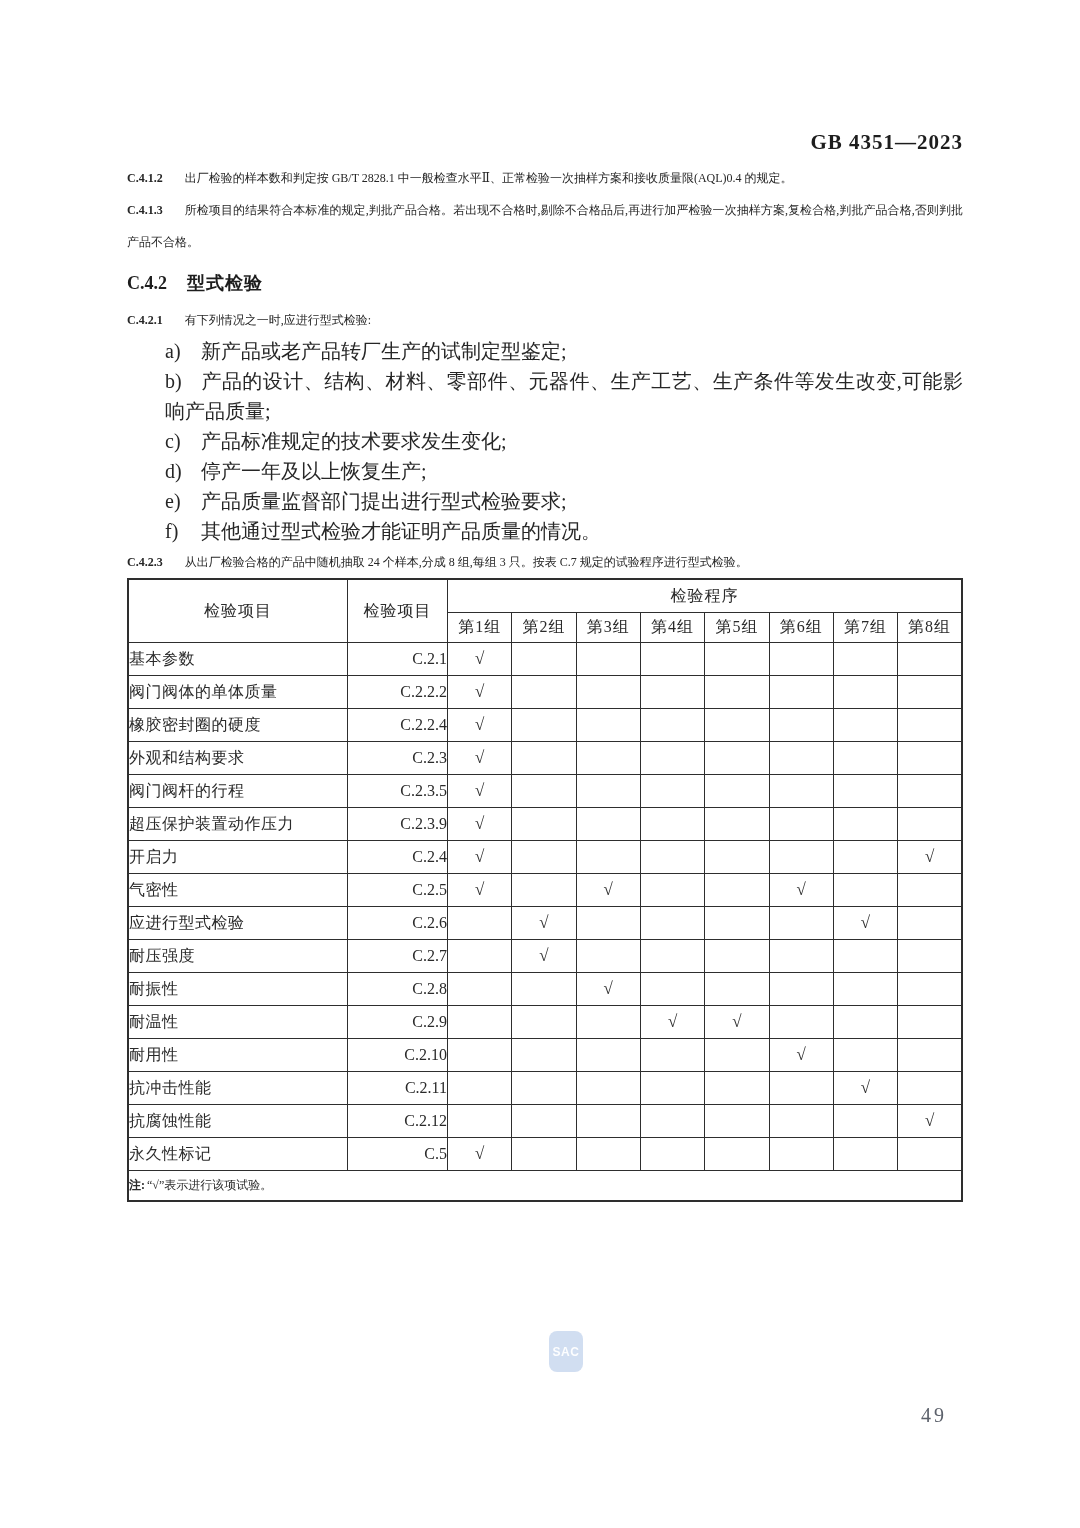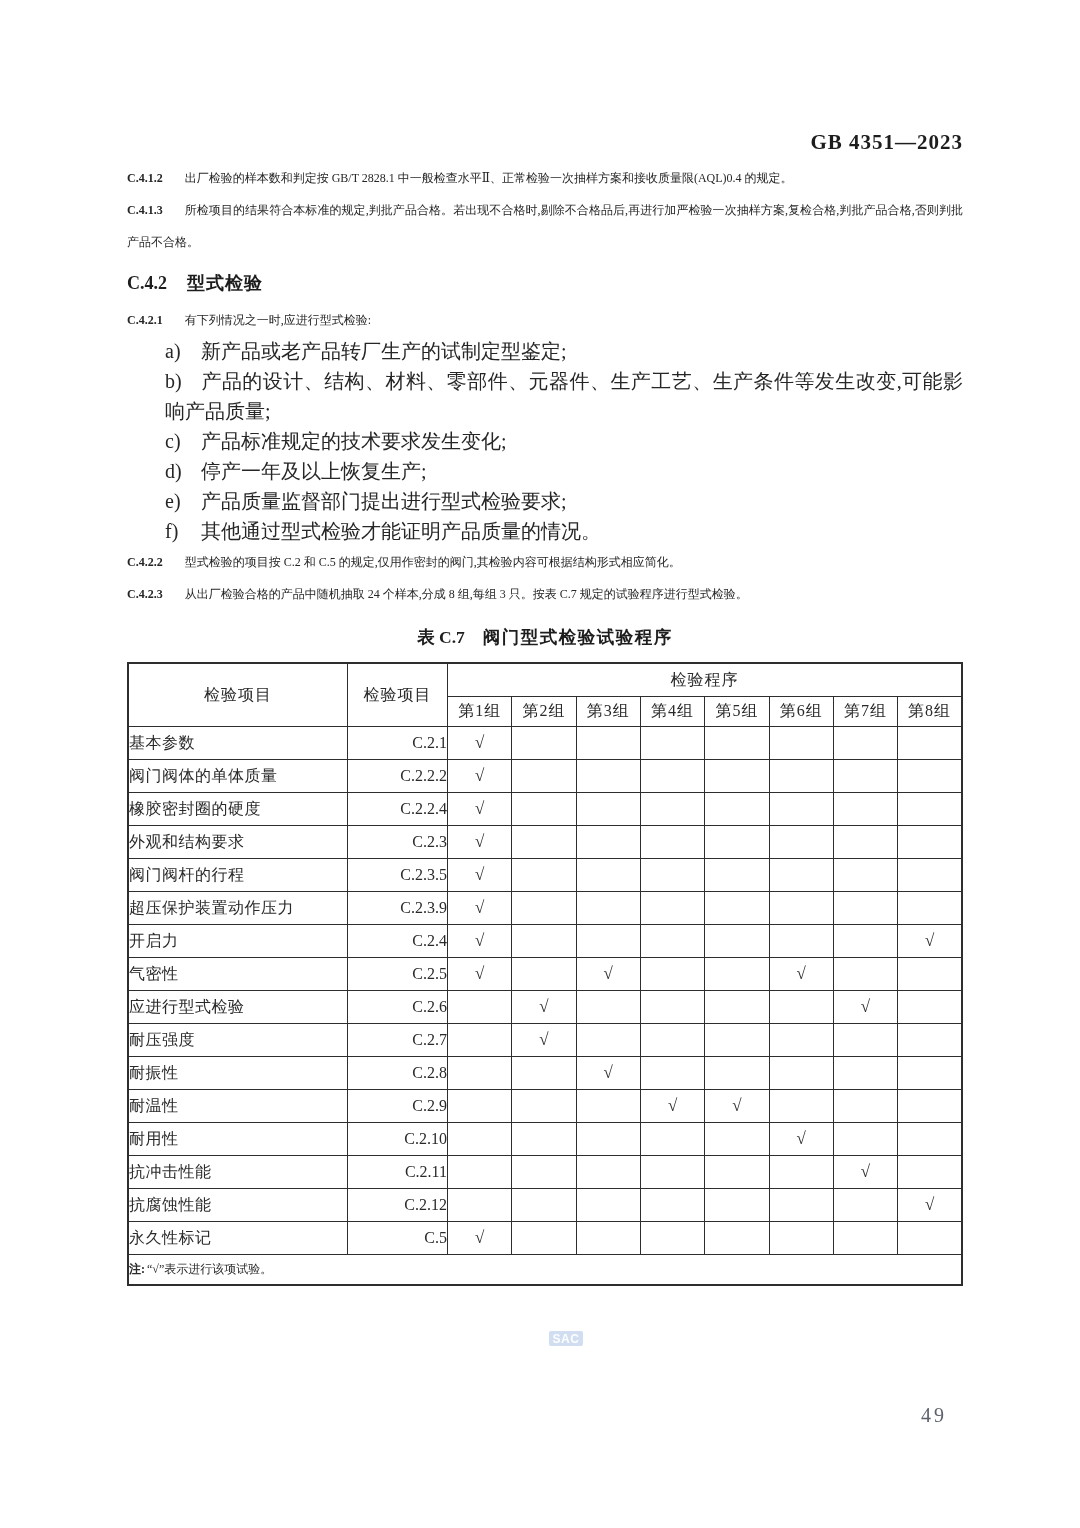--- a/index.html
+++ b/index.html
@@ -50,22 +50,22 @@
   td.c-item{text-align:left;padding-left:13px;letter-spacing:0.5px;}
   td.c-clause{text-align:right;padding-left:13px;}
   td.c-g{text-align:center;font-size:17px;color:#333;}
   td.note-cell{height:29px;text-align:left;padding-left:28px;font-size:12px;}
   td.note-cell b{margin-right:2px;}
   .page-num{
     position:absolute;top:1404px;left:912px;width:44px;text-align:center;
     color:#5c616b;font-size:20px;letter-spacing:3px;
   }
   .watermark{
-    position:absolute;left:549px;top:1331px;width:34px;height:15px;
-    background:rgba(201,216,238,0.85);border-radius:2px;z-index:5;
+    position:absolute;left:549px;top:1331px;width:34px;height:41px;
+    background:rgba(201,216,238,0.85);border-radius:8px;z-index:5;
     display:flex;align-items:center;justify-content:center;
     font-family:"Liberation Sans","DejaVu Sans",sans-serif;
     font-weight:bold;font-size:12px;color:rgba(255,255,255,0.95);letter-spacing:0.5px;
   }
 </style>
 </head>
 <body>
 
 <div class="doc-header">GB 4351—2023</div>
 
@@ -86,25 +86,23 @@
   <p class="litem"><span class="lmarker">a)</span><span>新产品或老产品转厂生产的试制定型鉴定;</span></p>
       <p class="litem"><span class="lmarker">b)</span><span>产品的设计、结构、材料、零部件、元器件、生产工艺、生产条件等发生改变,可能影响产品质量;</span></p>
       <p class="litem"><span class="lmarker">c)</span><span>产品标准规定的技术要求发生变化;</span></p>
       <p class="litem"><span class="lmarker">d)</span><span>停产一年及以上恢复生产;</span></p>
       <p class="litem"><span class="lmarker">e)</span><span>产品质量监督部门提出进行型式检验要求;</span></p>
       <p class="litem"><span class="lmarker">f)</span><span>其他通过型式检验才能证明产品质量的情况。</span></p>
     </div>
 
   <div>
 
-  <p class="para"><b class="clabel">C.4.2.2</b><span>型式检验的项目按 C.2 和 C.5 的规定,仅用作密封的阀门,其检验内容可根据结构形式相应简化。</span></p>
       <p class="para"><b class="clabel">C.4.2.3</b><span>从出厂检验合格的产品中随机抽取 24 个样本,分成 8 组,每组 3 只。按表 C.7 规定的试验程序进行型式检验。</span></p>
     </div>
 
-  <p class="tcaption"><b>表 C.7</b><b class="gap">阀门型式检验试验程序</b></p>
 
   <table class="proc">
     <thead>
       <tr class="hrow1">
         <th class="w-item" rowspan="2">检验项目</th>
         <th class="w-clause" rowspan="2">检验项目</th>
         <th colspan="8">检验程序</th>
       </tr>
       <tr class="hrow2">
 

